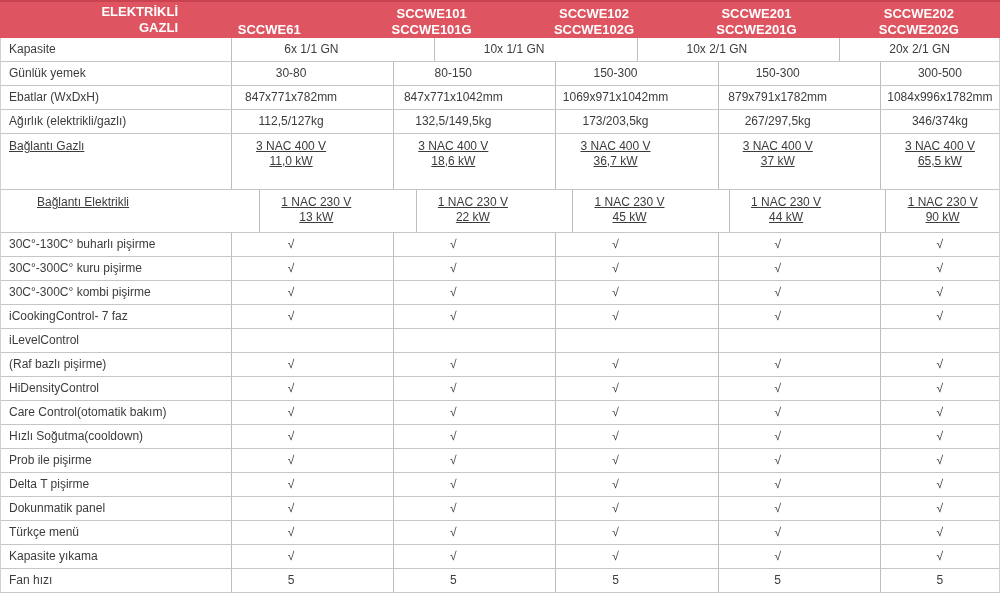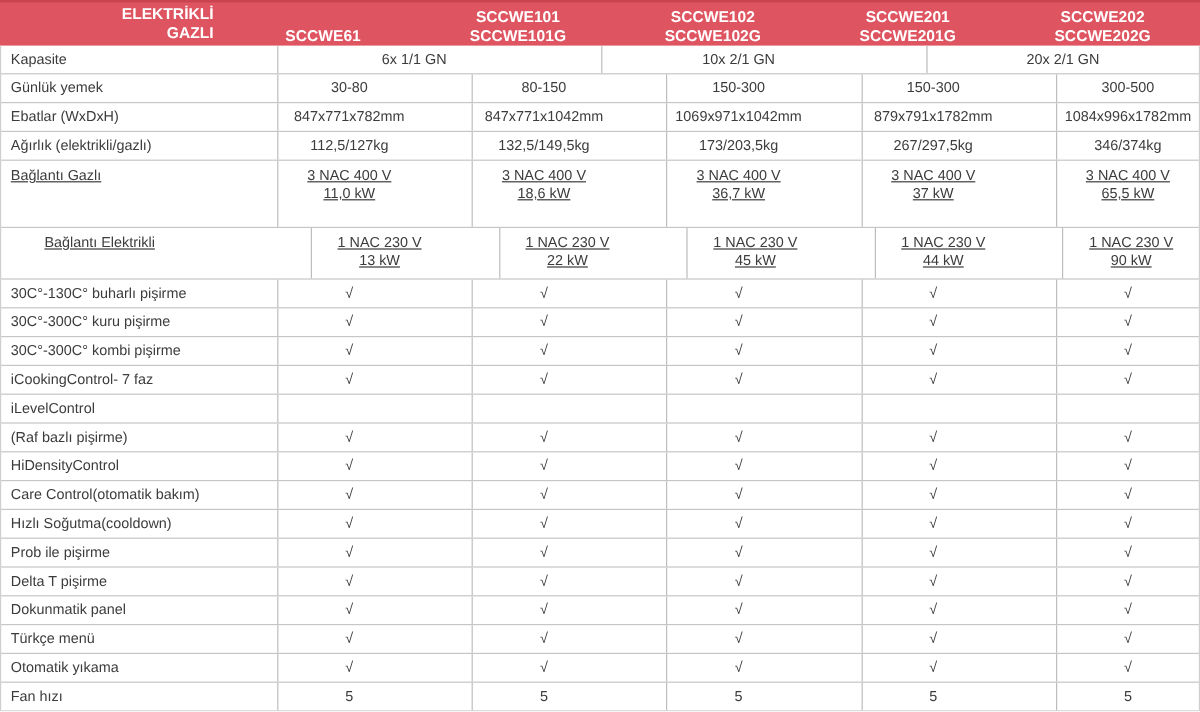--- a/index.html
+++ b/index.html
@@ -53,20 +53,21 @@
       <span>SCCWE202</span>
       <span>SCCWE202G</span>
     </div>
   </div>
 
   <div class="spec-body">
       <div class="row">
       <div class="cell label">Kapasite</div>
 
     <div class="cell value">6x 1/1 GN</div>
+        <div class="cell value">10x 1/1 GN</div>
         <div class="cell value">10x 2/1 GN</div>
         <div class="cell value">20x 2/1 GN</div>
       </div>
       <div class="row">
       <div class="cell label">Günlük yemek</div>
 
     <div class="cell value">30-80</div>
         <div class="cell value">80-150</div>
         <div class="cell value">150-300</div>
         <div class="cell value">150-300</div>
@@ -229,21 +230,21 @@
       <div class="row">
       <div class="cell label">Türkçe menü</div>
 
     <div class="cell value">√</div>
         <div class="cell value">√</div>
         <div class="cell value">√</div>
         <div class="cell value">√</div>
         <div class="cell value">√</div>
       </div>
       <div class="row">
-      <div class="cell label">Otomatik yıkama</div>
+      <div class="cell label">Kapasite yıkama</div>
 
     <div class="cell value">√</div>
         <div class="cell value">√</div>
         <div class="cell value">√</div>
         <div class="cell value">√</div>
         <div class="cell value">√</div>
       </div>
       <div class="row">
       <div class="cell label">Fan hızı</div>
 

